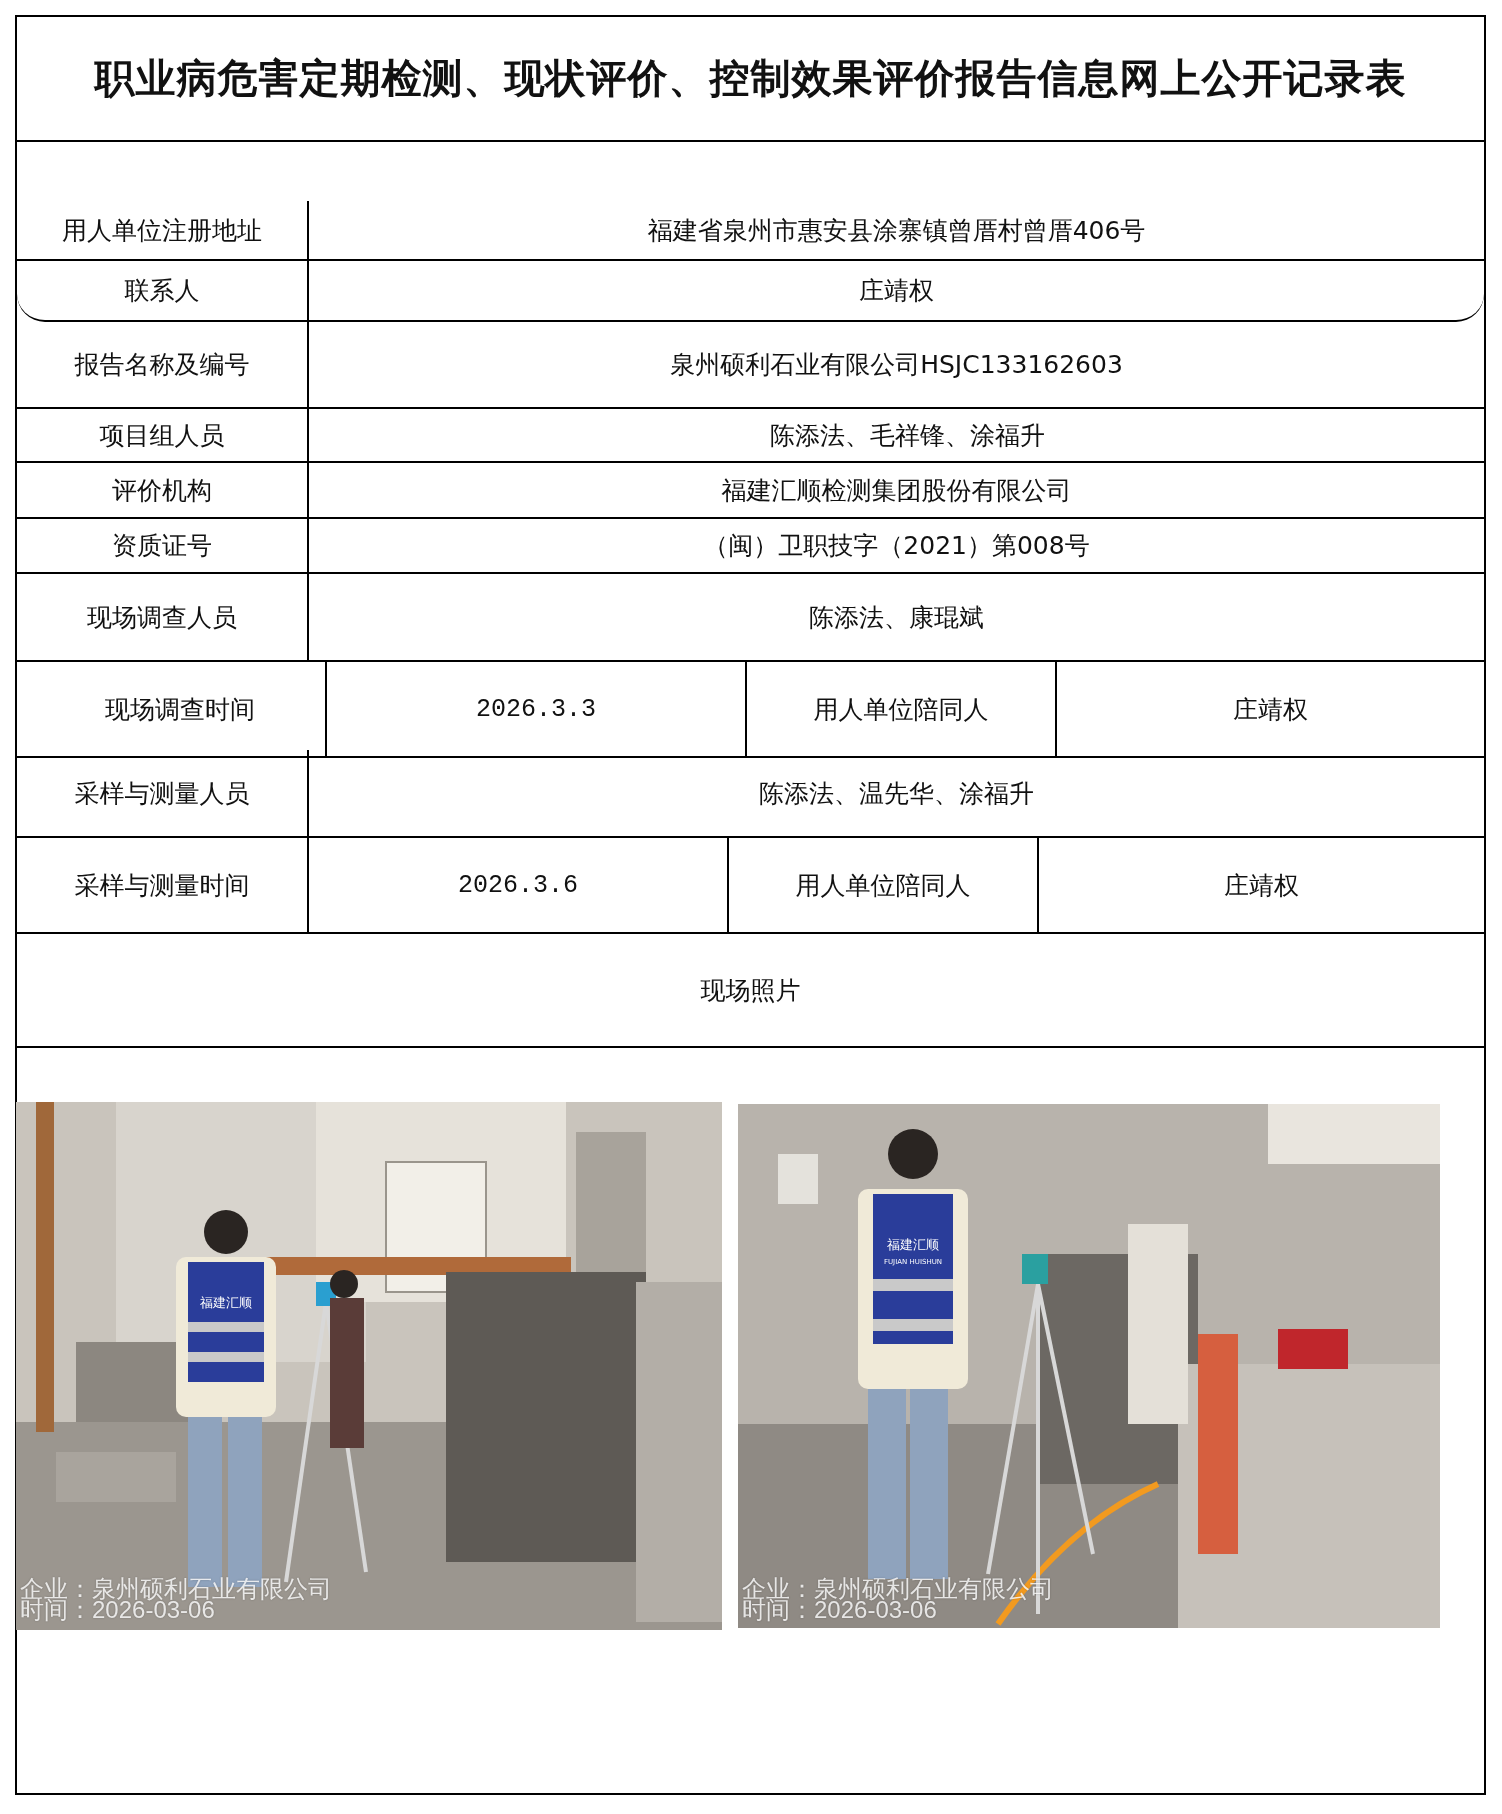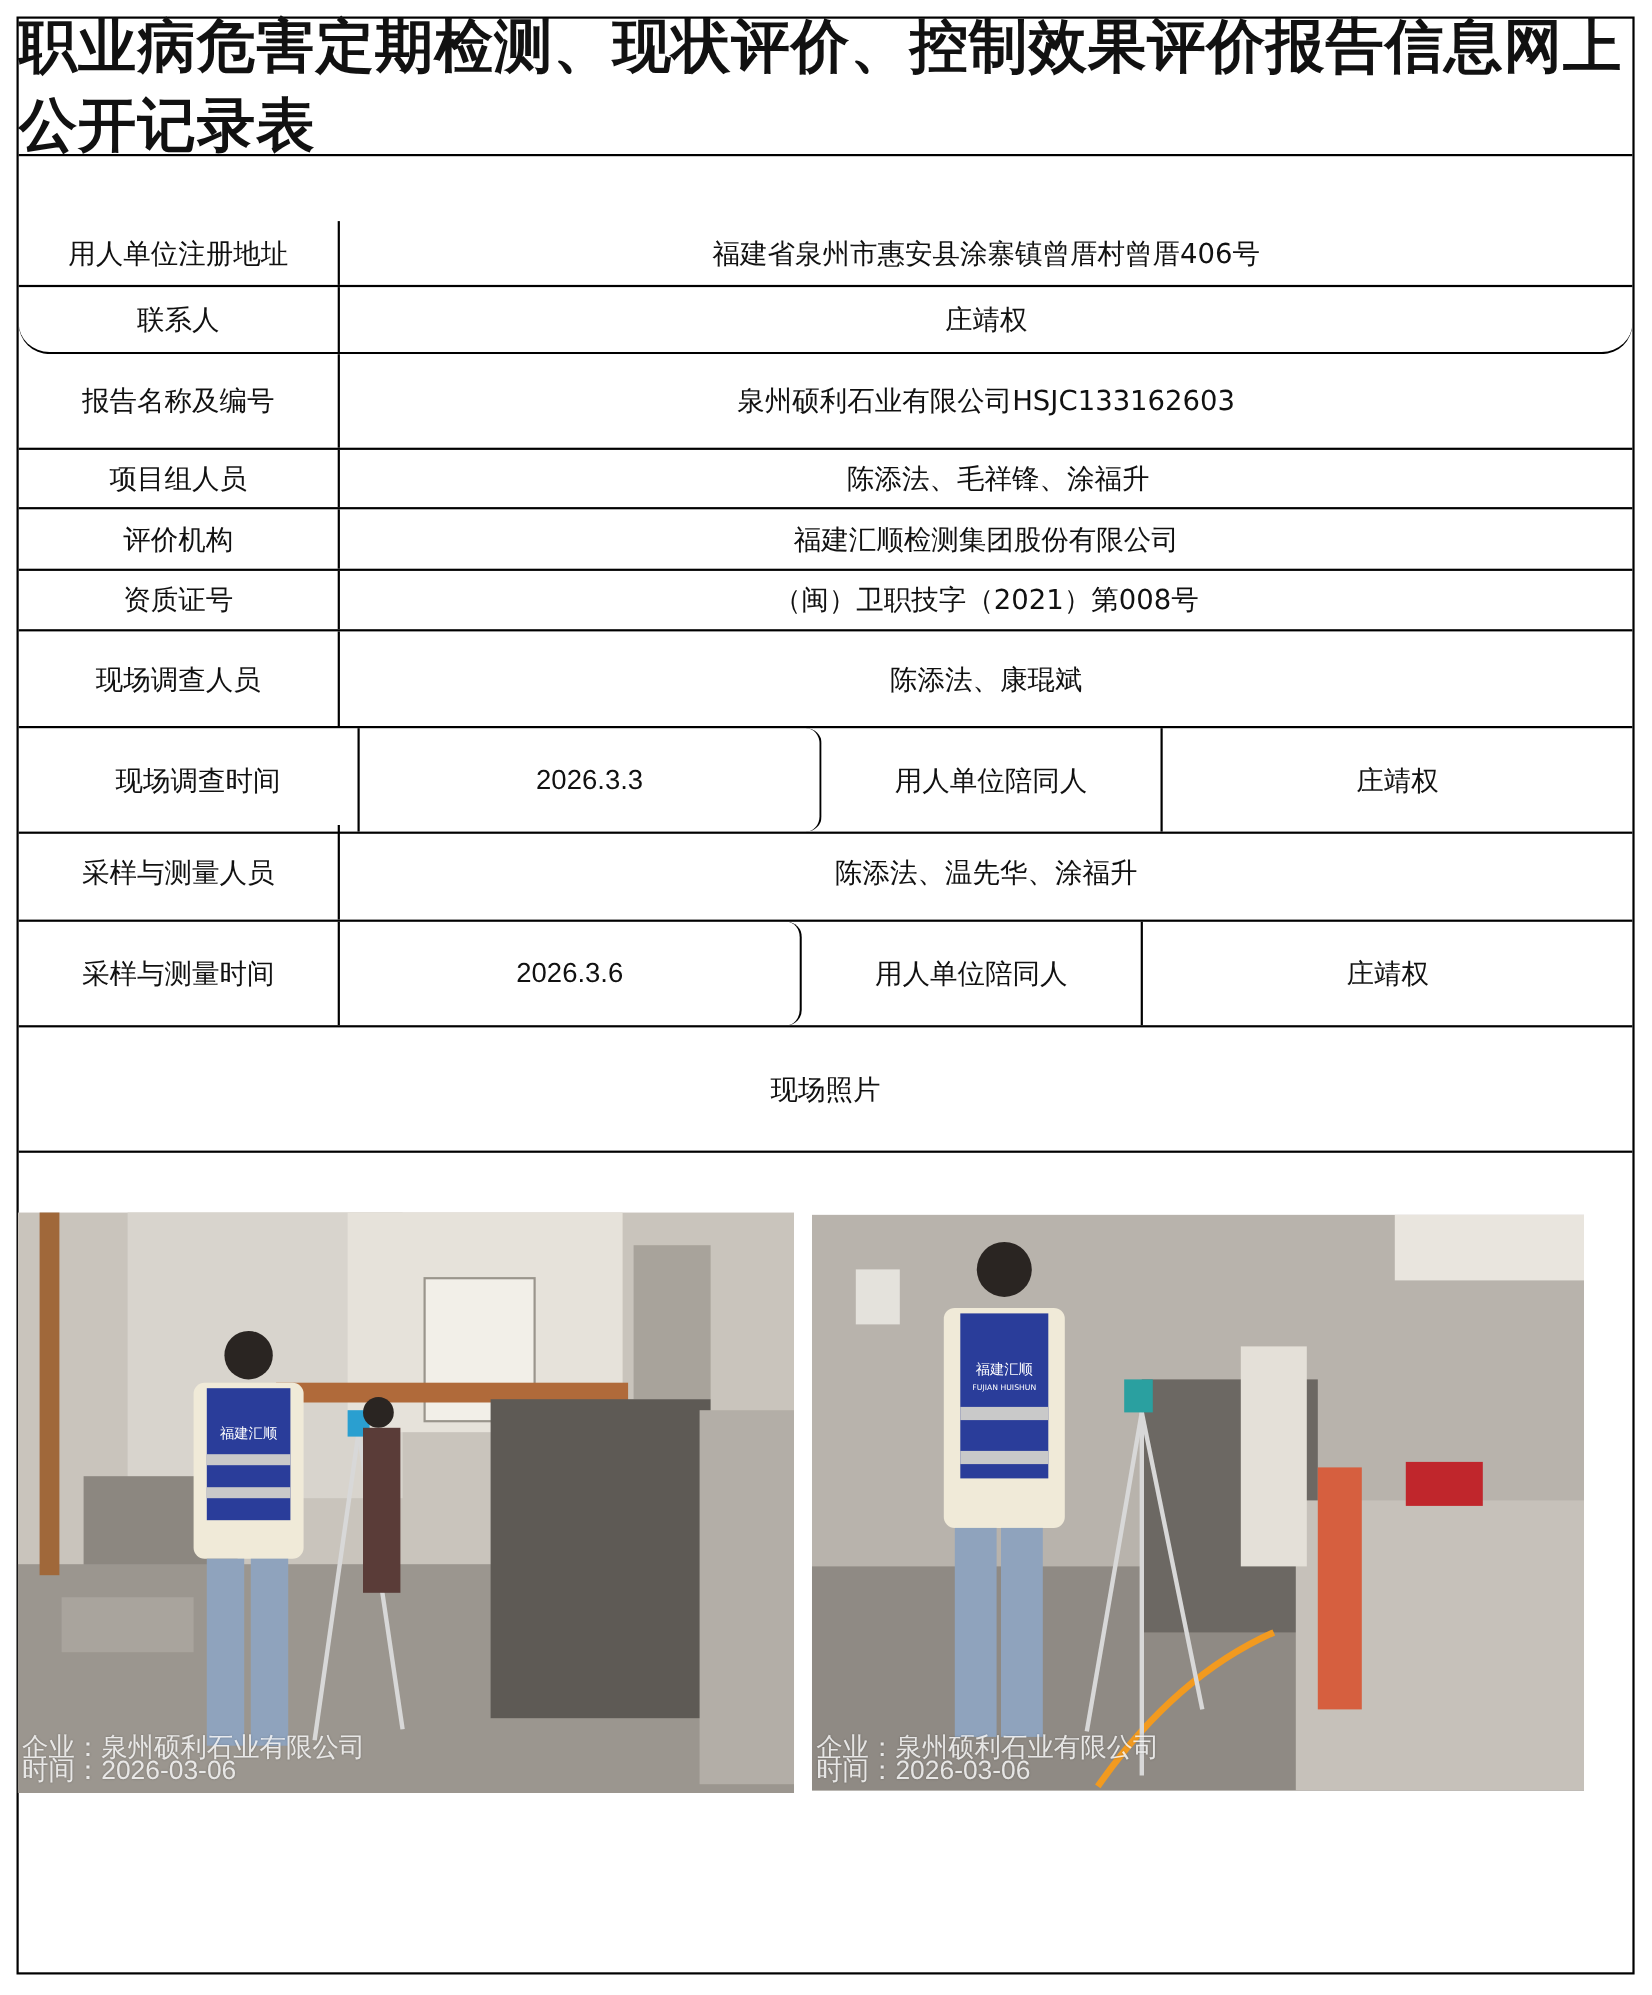--- a/index.html
+++ b/index.html
@@ -1,27 +1,27 @@
 <!DOCTYPE html>
 <html><head>
 <meta charset="utf-8">
 <style>
   html, body { margin:0; padding:0; background:#ffffff; }
   body { width:1502px; height:1814px; position:relative; font-family:"DejaVu Serif","Liberation Serif",serif; color:#111; overflow:hidden; }
   .sheet { position:absolute; left:15px; top:15px; width:1471px; height:1780px; border:2px solid #000; box-sizing:border-box; }
   .title-row { position:absolute; left:0; top:0; width:100%; height:125px; display:flex; align-items:center; justify-content:center; border-bottom:2px solid #000; box-sizing:border-box; }
-  .title { font-size:53px; font-weight:bold; letter-spacing:1px; font-family:"DejaVu Serif","Liberation Serif",serif; }
+  .title { font-size:40px; font-weight:bold; letter-spacing:1px; font-family:"DejaVu Serif","Liberation Serif",serif; }
   .row { position:absolute; left:0; width:100%; border-bottom:2px solid #000; box-sizing:border-box; display:flex; }
   .cell { display:flex; align-items:center; justify-content:center; font-size:25px; box-sizing:border-box; text-align:center; font-family:"DejaVu Sans","Liberation Sans",sans-serif; }
   .cell.label { width:292px; border-right:2px solid #000; }
   .cell.value { flex:1; }
   .cell.v1 { width:420px; border-right:2px solid #000; }
   .cell.v2 { width:310px; border-right:2px solid #000; }
   .cell.v3 { flex:1; }
-  .mono { font-family:Liberation Sans, sans-serif;border-radius:14px; }
+  .mono { font-family:Liberation Mono, monospace; }
   .photos-row { position:absolute; left:0; top:1031px; width:100%; height:747px; }
   .photo { position:absolute; overflow:hidden; }
   .photo .wm { position:absolute; left:4px; color:rgba(255,255,255,0.82); font-size:24px; line-height:21px; font-family:Liberation Sans, sans-serif; text-shadow:0 0 2px rgba(0,0,0,0.25); }
   .photo .scene { position:absolute; inset:0; }
 </style>
 </head>
 <body>
 
 <div class="sheet">
 

